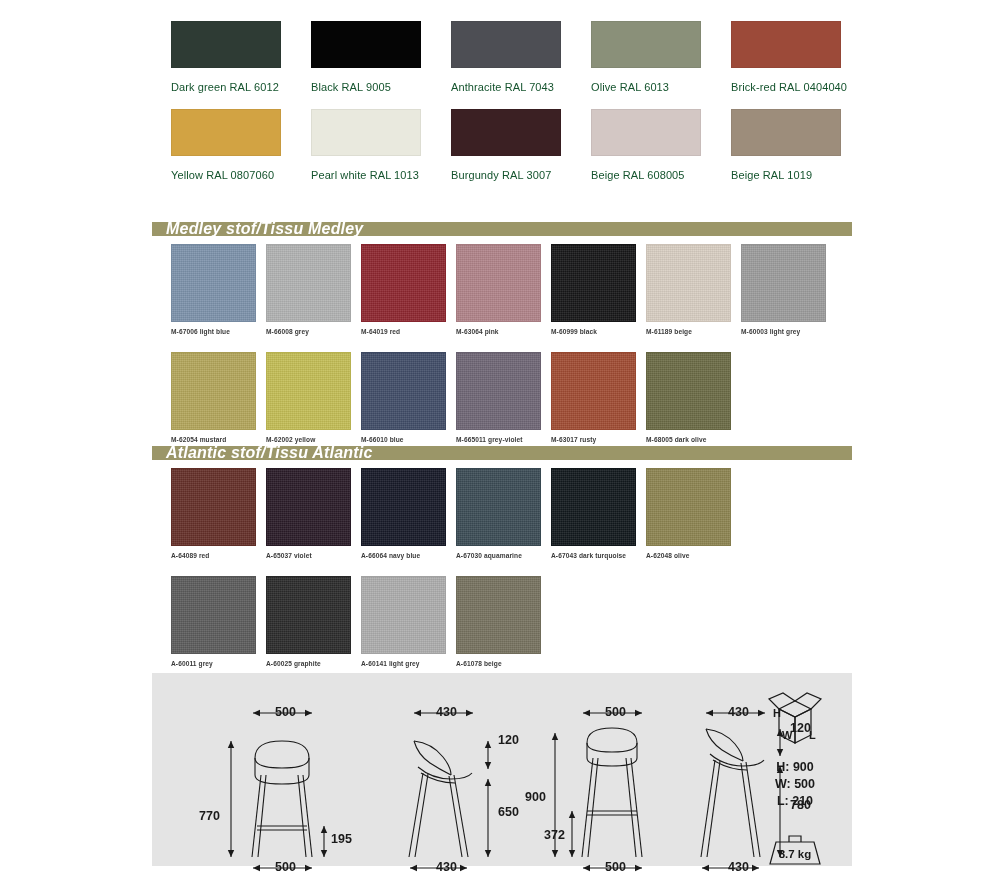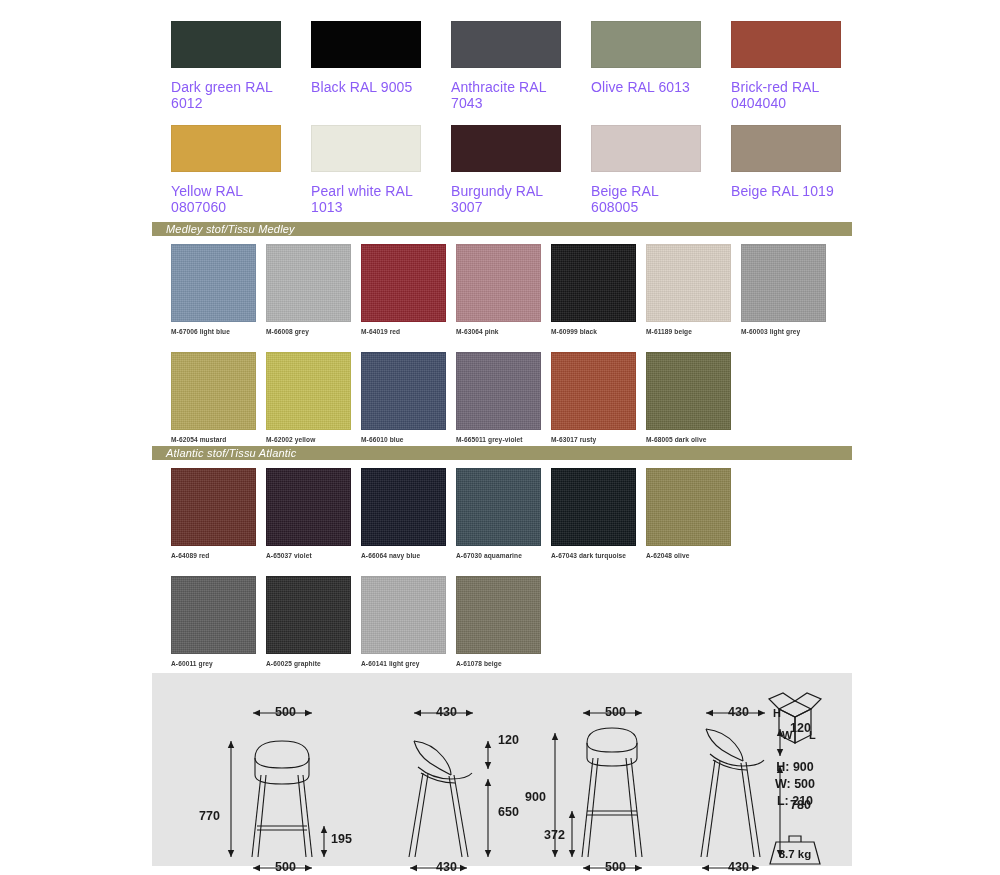--- a/index.html
+++ b/index.html
@@ -18,41 +18,41 @@
     width: 700px;
   }
   .ral-row { display: flex; margin-bottom: 14px; }
   .ral-cell { width: 140px; flex: 0 0 140px; }
   .ral-chip {
     width: 110px; height: 47px;
     border: 1px solid rgba(0,0,0,0.05);
   }
   .ral-label {
     margin-top: 11px;
-    font-size: 14px;
+    font-size: 11px;
     line-height: 16px;
-    color: #8b5cf6;
+    color: #14532d;
     letter-spacing: .1px;
     max-width: 118px;
   }
 
   
   .fabric-section { position: absolute; left: 152px; width: 700px; }
   .section-bar {
     height: 14px;
     background: #9b9668;
     display: flex;
     align-items: center;
     padding-left: 14px;
   }
   .section-bar-title {
     color: #ffffff;
-    font-size: 11px;
+    font-size: 16px;
     font-style: italic;
-    font-weight: normal;
+    font-weight: bold;
     letter-spacing: .2px;
     white-space: nowrap;
   }
   .fabric-row { display: flex; margin-top: 8px; }
   .fabric-cell { width: 95px; flex: 0 0 95px; }
   .fabric-chip {
     width: 85px; height: 78px;
     border: 1px solid rgba(0,0,0,0.06);
     position: relative;
     overflow: hidden;

